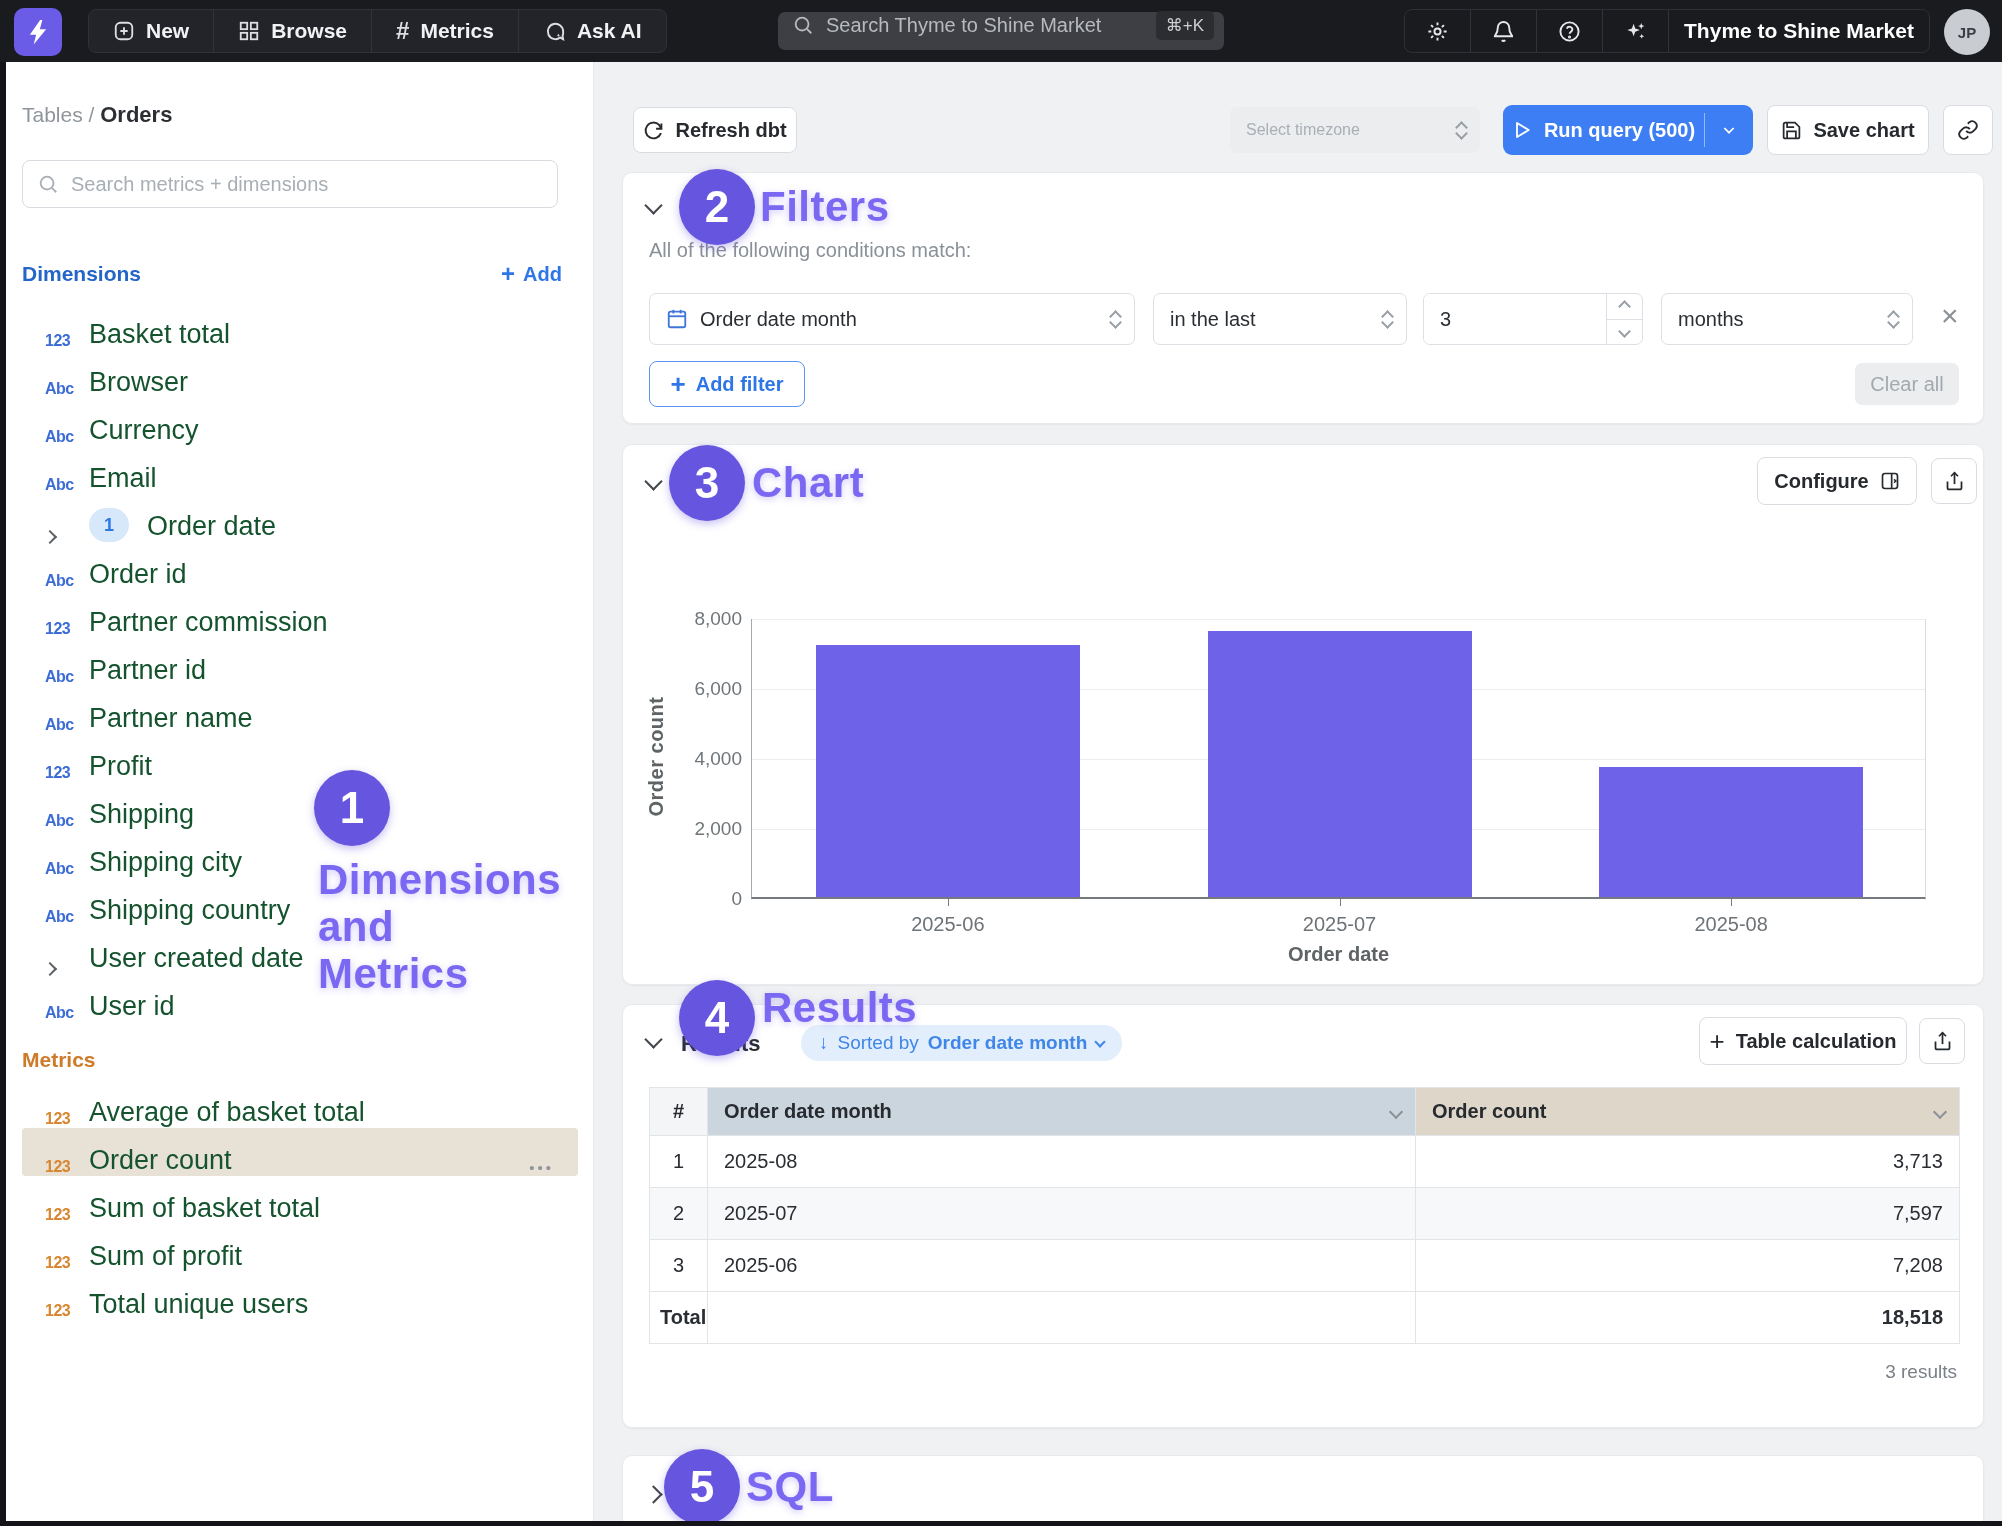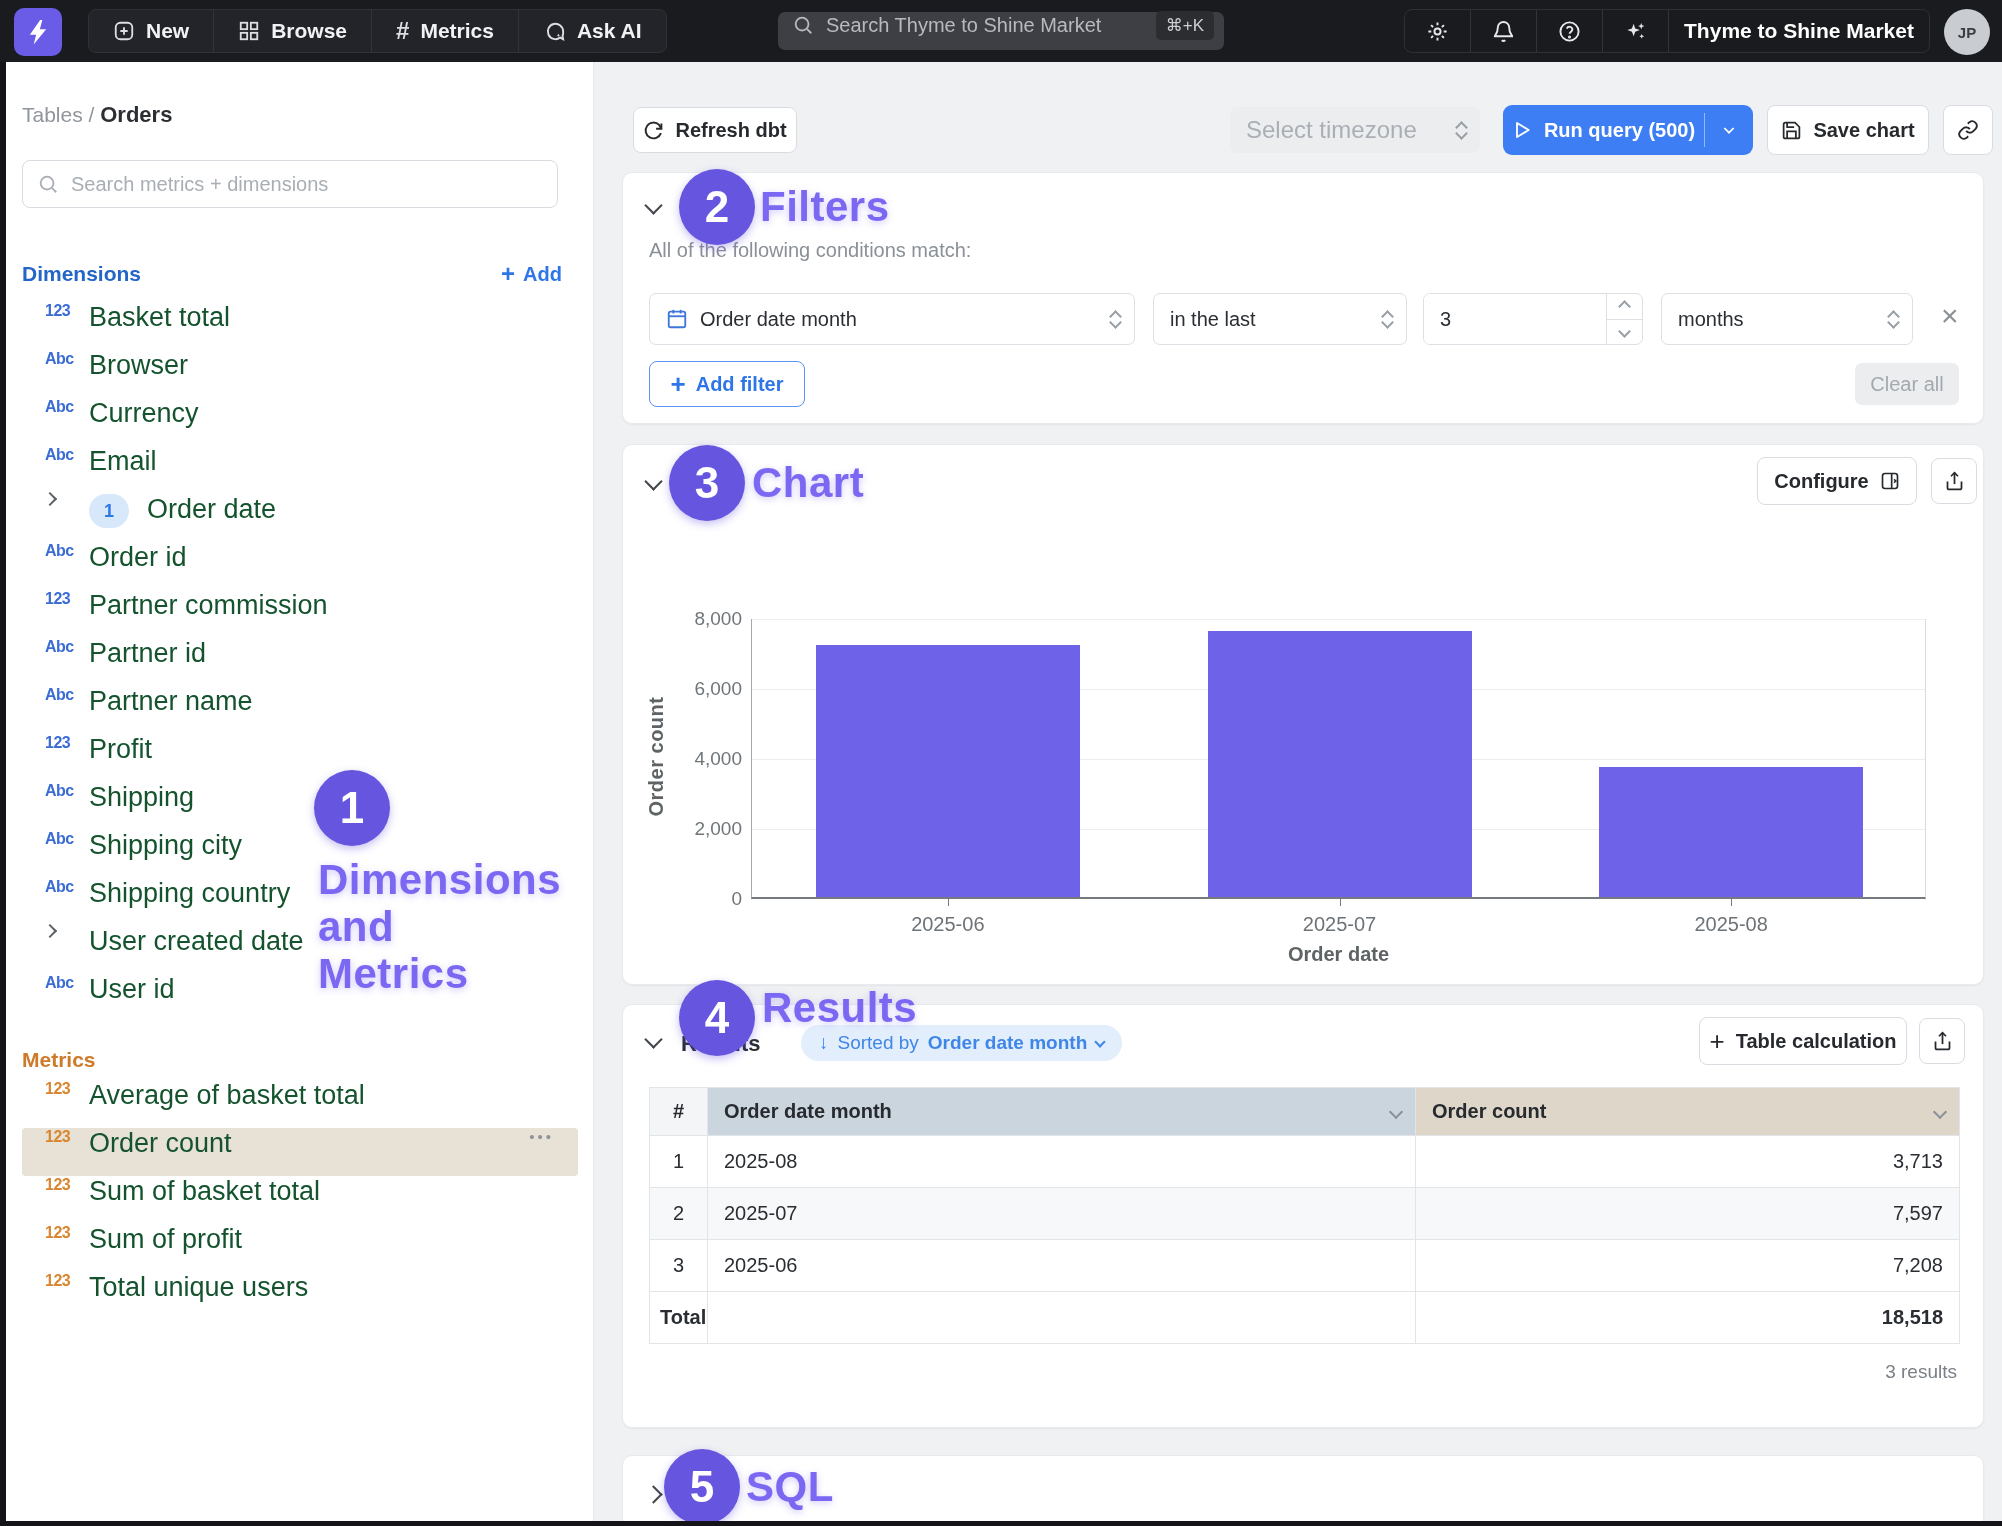--- a/index.html
+++ b/index.html
@@ -30,34 +30,34 @@
   #sidesearch{position:absolute;left:16px;top:98px;width:536px;height:48px;border:1px solid #d8dce0;border-radius:8px;display:flex;align-items:center;gap:12px;padding:0 14px;color:#a6acb2;background:#fff;}
   #sidesearch .ph{font-size:20px;color:#a8aeb4;}
   .sechead{position:absolute;left:16px;width:540px;height:32px;display:flex;align-items:center;justify-content:space-between;}
   .sechead .ttl{font-size:21px;font-weight:700;}
   #dimhead{top:196px;} #dimhead .ttl{color:#2465c8;}
   #methead{top:982px;} #methead .ttl{color:#ce7a28;}
   #addlink{color:#2e76e8;font-size:20px;font-weight:600;display:flex;align-items:center;gap:8px;cursor:pointer;}
   #addlink .plus{font-size:24px;line-height:1;}
   .side-list{position:absolute;left:0;width:588px;}
   #dim-list{top:240px;} #met-list{top:1018px;}
-  .side-row{position:relative;height:48px;display:flex;align-items:flex-start;padding-left:39px;cursor:pointer;}
+  .side-row{position:relative;height:48px;display:flex;align-items:flex-end;padding-left:39px;cursor:pointer;}
   .side-row.sel{background:#e7e1d6;border-radius:4px;margin:0 16px;padding-left:23px;}
   .type-ico{width:44px;font-size:16px;font-weight:700;letter-spacing:-0.5px;}
   .type-ico.num{color:#3b6cd4;} .type-ico.str{color:#3b6cd4;}
   .type-ico.mnum{color:#d8862f;}
   .row-label{font-size:27px;color:#14532d;}
   .row-chev{width:44px;display:flex;align-items:center;}
   .cvr{width:10px;height:10px;border-right:2.5px solid #5b6065;border-bottom:2.5px solid #5b6065;transform:rotate(-45deg);}
   .dim-badge{width:40px;height:34px;border-radius:17px;background:#d8e8fb;color:#2e77e6;font-size:18px;font-weight:700;display:flex;align-items:center;justify-content:center;margin-right:18px;}
   .dots{position:absolute;right:24px;color:#8e939a;font-size:15px;letter-spacing:3px;}
   
   .btn{display:flex;align-items:center;justify-content:center;gap:11px;background:#fff;border:1px solid #d9dde2;border-radius:8px;font-weight:700;color:#26292d;font-size:20px;cursor:pointer;}
   #btn-refresh{left:633px;top:107px;width:164px;height:46px;}
-  #tzselect{left:1230px;top:107px;width:250px;height:46px;background:#ecedef;border-radius:7px;display:flex;align-items:center;justify-content:space-between;padding:0 14px 0 16px;color:#a9afb5;font-size:24px;cursor:default;}
+  #tzselect{left:1230px;top:107px;width:250px;height:46px;background:#ecedef;border-radius:7px;display:flex;align-items:center;justify-content:space-between;padding:0 14px 0 16px;color:#a9afb5;font-size:16px;cursor:default;}
   #btn-run{left:1503px;top:105px;width:250px;height:50px;background:#3d7ef5;border-radius:9px;display:flex;align-items:stretch;color:#fff;overflow:hidden;cursor:pointer;}
   #btn-run .main{flex:1;display:flex;align-items:center;justify-content:center;gap:12px;font-size:20px;font-weight:700;}
   #btn-run .split{width:1px;background:rgba(255,255,255,.45);margin:8px 0;}
   #btn-run .dd{width:48px;display:flex;align-items:center;justify-content:center;}
   #btn-save{left:1767px;top:105px;width:162px;height:50px;}
   #btn-link{left:1943px;top:105px;width:50px;height:50px;}
   
   .card{position:absolute;left:622px;width:1362px;background:#fff;border:1px solid #e8eaed;border-radius:10px;box-shadow:0 1px 2px rgba(20,20,40,.05);}
   #card-filters{top:172px;height:252px;}
   #card-chart{top:444px;height:541px;}

